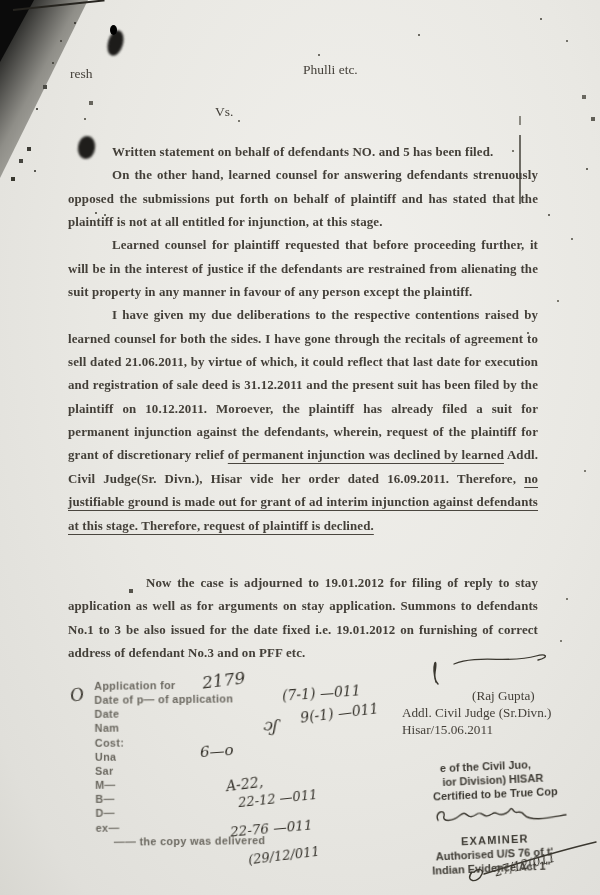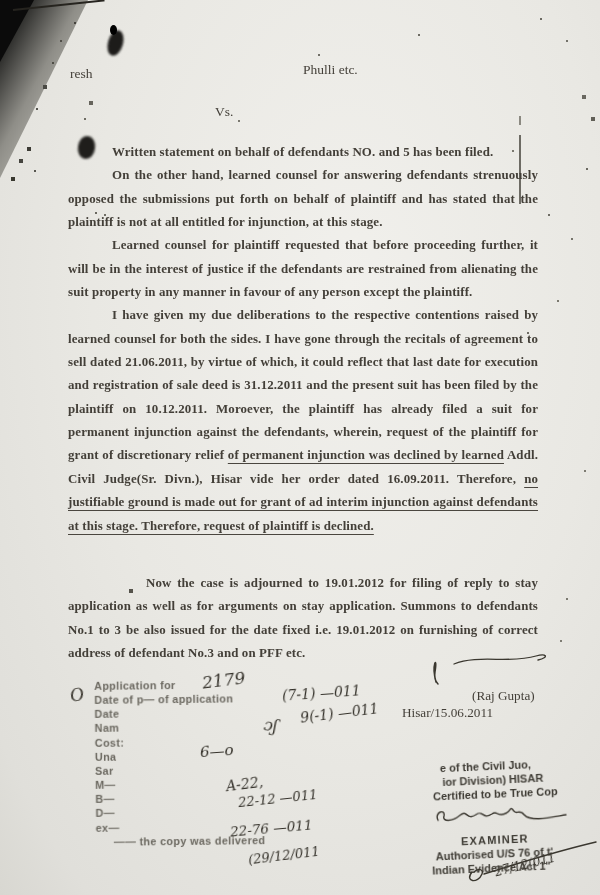--- a/index.html
+++ b/index.html
@@ -149,20 +149,21 @@
   <span class="hw hw-df">27/12(011</span>
 
   <div class="judge-sig">
     <svg width="160" height="38" viewBox="0 0 160 38">
       <path d="M38,34 C33,16 40,6 37,24 C36,30 38,34 40,36" stroke-width="1.5"></path>
       <path d="M56,16 C80,6 112,16 138,8 C148,5 152,9 140,12" stroke-width="1.3"></path>
     </svg>
   </div>
   <div class="judge-block">
     <div class="jname">(Raj Gupta)</div>
+    <div>Addl. Civil Judge (Sr.Divn.)</div>
     <div>Hisar/15.06.2011</div>
   </div>
 
   <div class="stamp-right">
     <div class="l1">e of the Civil Juo,</div>
     <div class="l2">ior Division) HISAR</div>
     <div class="l3">Certified to be True Cop</div>
     <div class="exam-sig">
       <svg width="140" height="26" viewBox="0 0 140 26">
         <path d="M6,16 C2,8 14,4 12,12 C10,18 20,18 28,12 C36,6 34,18 44,12 C52,7 50,18 60,12 C66,8 64,16 74,12 C80,10 78,4 82,10 C84,14 88,8 92,14 C98,22 118,18 134,16" stroke-width="1.4"></path>

